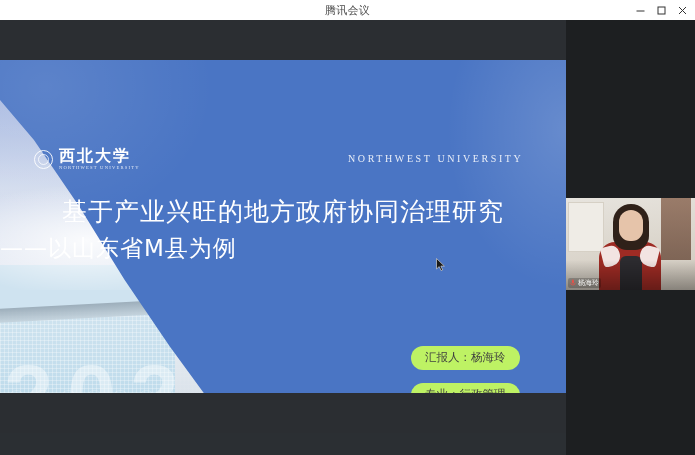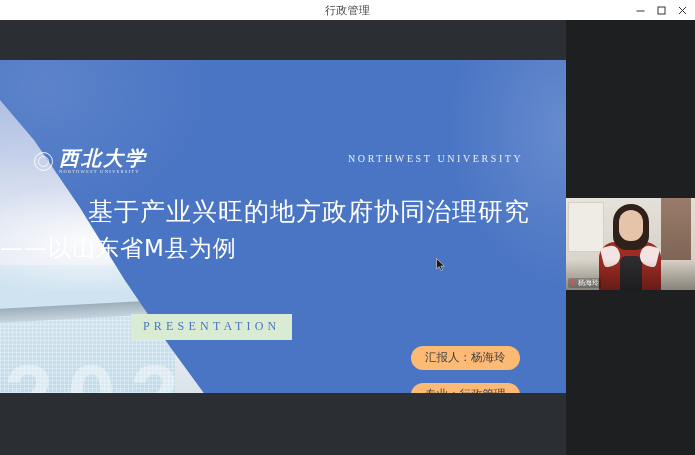--- a/index.html
+++ b/index.html
@@ -197,24 +197,23 @@
     content: "";
     position: absolute;
     left: 3px; top: 3px;
     width: 9px; height: 9px;
     border-radius: 50%;
     border: 1px solid rgba(255,255,255,.75);
   }
   .logo-textwrap { line-height: 1; }
   .logo-cn {
     font-family: "DejaVu Serif", serif;
-    font-size: 20px;
+    font-size: 16px;
     color: #ffffff;
     letter-spacing: 2px;
-    font-style: italic;
     font-weight: 700;
     white-space: nowrap;
   }
   .logo-en {
     font-family: "Liberation Serif", serif;
     font-size: 4.6px;
     color: rgba(255,255,255,.82);
     letter-spacing: 1.2px;
     margin-top: 2px;
     white-space: nowrap;
@@ -233,21 +232,20 @@
   .slide-title-1 {
     position: absolute;
     left: 0; top: 135px;
     width: 566px;
     text-align: center;
     font-size: 25px;
     color: #ffffff;
     letter-spacing: 1px;
     font-family: "DejaVu Sans", sans-serif;
     white-space: nowrap;
-    padding-left: 26px;
   }
   .slide-title-2 {
     position: absolute;
     left: 0; top: 173px;
     width: 566px;
     text-align: left;
     font-size: 23px;
     color: #ffffff;
     letter-spacing: 1px;
     font-family: "DejaVu Sans", sans-serif;
@@ -263,21 +261,21 @@
     color: #4a75c4;
     font-family: "Liberation Serif", serif;
     font-size: 12px;
     letter-spacing: 4.2px;
     white-space: nowrap;
   }
 
   
   .pill {
     position: absolute;
-    background: #fdba74;
+    background: #bef264;
     border-radius: 13px;
     color: #3f3f3f;
     font-family: "DejaVu Serif", serif;
     font-size: 11.5px;
     padding: 4px 14px 5px 14px;
     white-space: nowrap;
     text-align: center;
   }
   .pill-1 { left: 411px; top: 286px; }
   .pill-2 { left: 411px; top: 323px; }
@@ -431,21 +429,21 @@
     background: #1d1f21;
     z-index: -1;
   }
 </style>
 </head>
 <body>
 
 <div id="app">
 
   <div class="titlebar">
-    <div class="titlebar-text">行政管理</div>
+    <div class="titlebar-text">腾讯会议</div>
     <div class="winbtns">
       <div class="winbtn">
         <svg width="11" height="11" viewBox="0 0 11 11">
           <line x1="1.5" y1="6" x2="9.5" y2="6" stroke="#333" stroke-width="1"></line>
         </svg>
       </div>
       <div class="winbtn">
         <svg width="11" height="11" viewBox="0 0 11 11">
           <rect x="2" y="2" width="7" height="7" fill="none" stroke="#333" stroke-width="1"></rect>
         </svg>
@@ -489,21 +487,20 @@
             <div class="logo-cn">西北大学</div>
             <div class="logo-en">NORTHWEST UNIVERSITY</div>
           </div>
         </div>
 
         <div class="brand-en">NORTHWEST UNIVERSITY</div>
 
         <div class="slide-title-1">基于产业兴旺的地方政府协同治理研究</div>
         <div class="slide-title-2">——以山东省M县为例</div>
 
-        <div class="presentation-chip">PRESENTATION</div>
 
         <div class="pill pill-1">汇报人：杨海玲</div>
         <div class="pill pill-2">专业：行政管理</div>
 
         <div class="ppt-toolbar">
           <div class="ppt-ico">‹</div>
           <div class="ppt-ico">›</div>
           <div class="ppt-ico">✎</div>
           <div class="ppt-ico">▦</div>
           <div class="ppt-ico">⌕</div>

